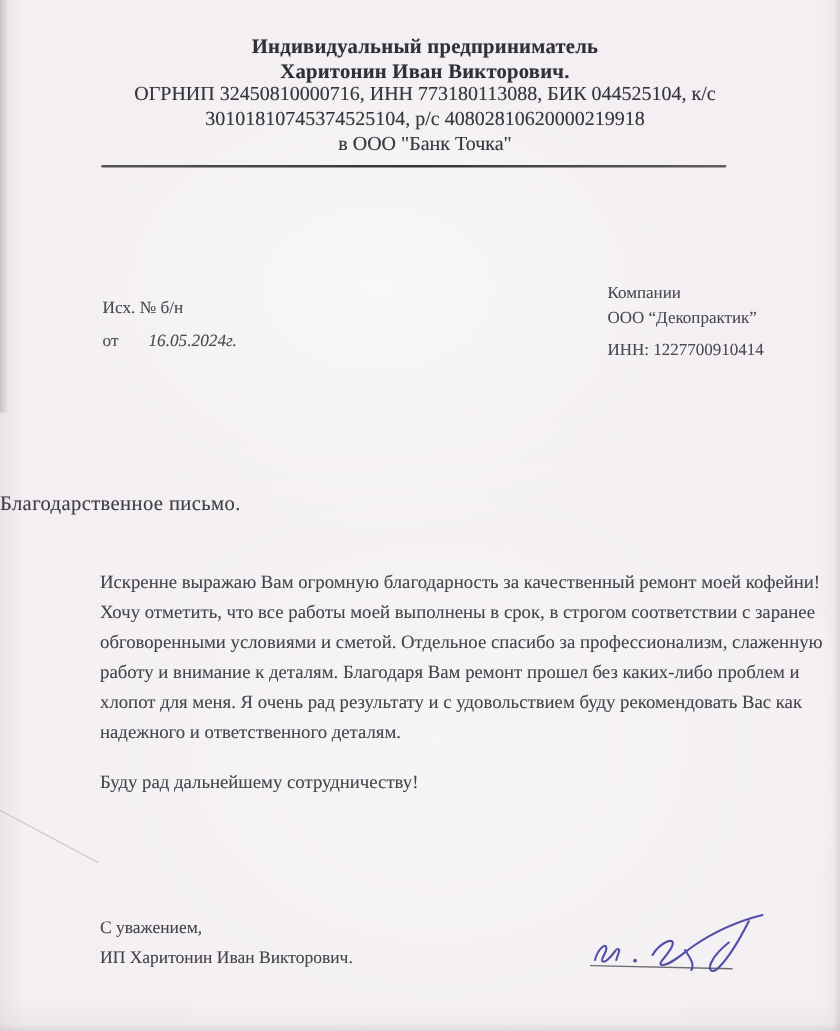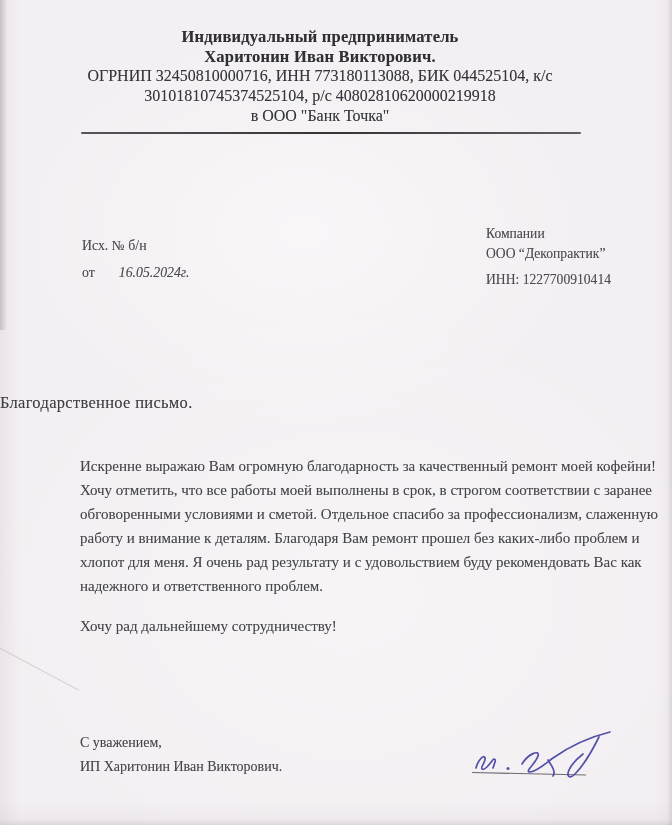--- a/index.html
+++ b/index.html
@@ -30,21 +30,21 @@
   .edge-bottom{
     position:absolute;left:0;bottom:0;width:672px;height:6px;
     background:linear-gradient(to top, rgba(120,108,116,0.12), rgba(120,108,116,0));
   }
   .crease{
     position:absolute;left:-8px;top:668px;width:92px;height:1px;
     background:rgba(120,108,115,0.28);
     transform:rotate(28deg);
   }
   .letterhead{
-    position:absolute;left:40px;top:27px;width:560px;
+    position:absolute;left:60px;top:27px;width:560px;
     text-align:center;line-height:19.7px;font-size:16px;
     color:#35353c;
     text-shadow:0 0 0.6px rgba(53,53,60,0.35);
   }
   .letterhead .bold{font-weight:bold;font-size:16.5px;letter-spacing:.2px;color:#2f2f36;}
   .rule{
     position:absolute;left:81px;top:132px;width:500px;height:2px;
     background:linear-gradient(to right, rgba(58,58,62,.85), rgba(42,42,46,.95) 50%, rgba(58,58,62,.8));
     border-radius:1px;
   }
@@ -114,22 +114,22 @@
   </div>
 
   <div class="title">Благодарственное письмо.</div>
 
   <div class="body-text">
     <div class="line">Искренне выражаю Вам огромную благодарность за качественный ремонт моей кофейни!</div>
     <div class="line">Хочу отметить, что все работы моей выполнены в срок, в строгом соответствии с заранее</div>
     <div class="line">обговоренными условиями и сметой. Отдельное спасибо за профессионализм, слаженную</div>
     <div class="line">работу и внимание к деталям. Благодаря Вам ремонт прошел без каких-либо проблем и</div>
     <div class="line">хлопот для меня. Я очень рад результату и с удовольствием буду рекомендовать Вас как</div>
-    <div class="line">надежного и ответственного проблем.</div>
-    <div class="line para2">Хочу рад дальнейшему сотрудничеству!</div>
+    <div class="line">надежного и ответственного деталям.</div>
+    <div class="line para2">Буду рад дальнейшему сотрудничеству!</div>
   </div>
 
   <div class="closing">
     <div>С уважением,</div>
     <div>ИП Харитонин Иван Викторович.</div>
   </div>
 
   <svg class="signature" viewBox="0 0 172 64" xmlns="http://www.w3.org/2000/svg">
     <line x1="20" y1="52.5" x2="134" y2="55" stroke="#6b6b70" stroke-width="1.1"></line>
     <g fill="none" stroke="#4a47a5" stroke-width="1.7" stroke-linecap="round" stroke-linejoin="round" opacity="0.95">

